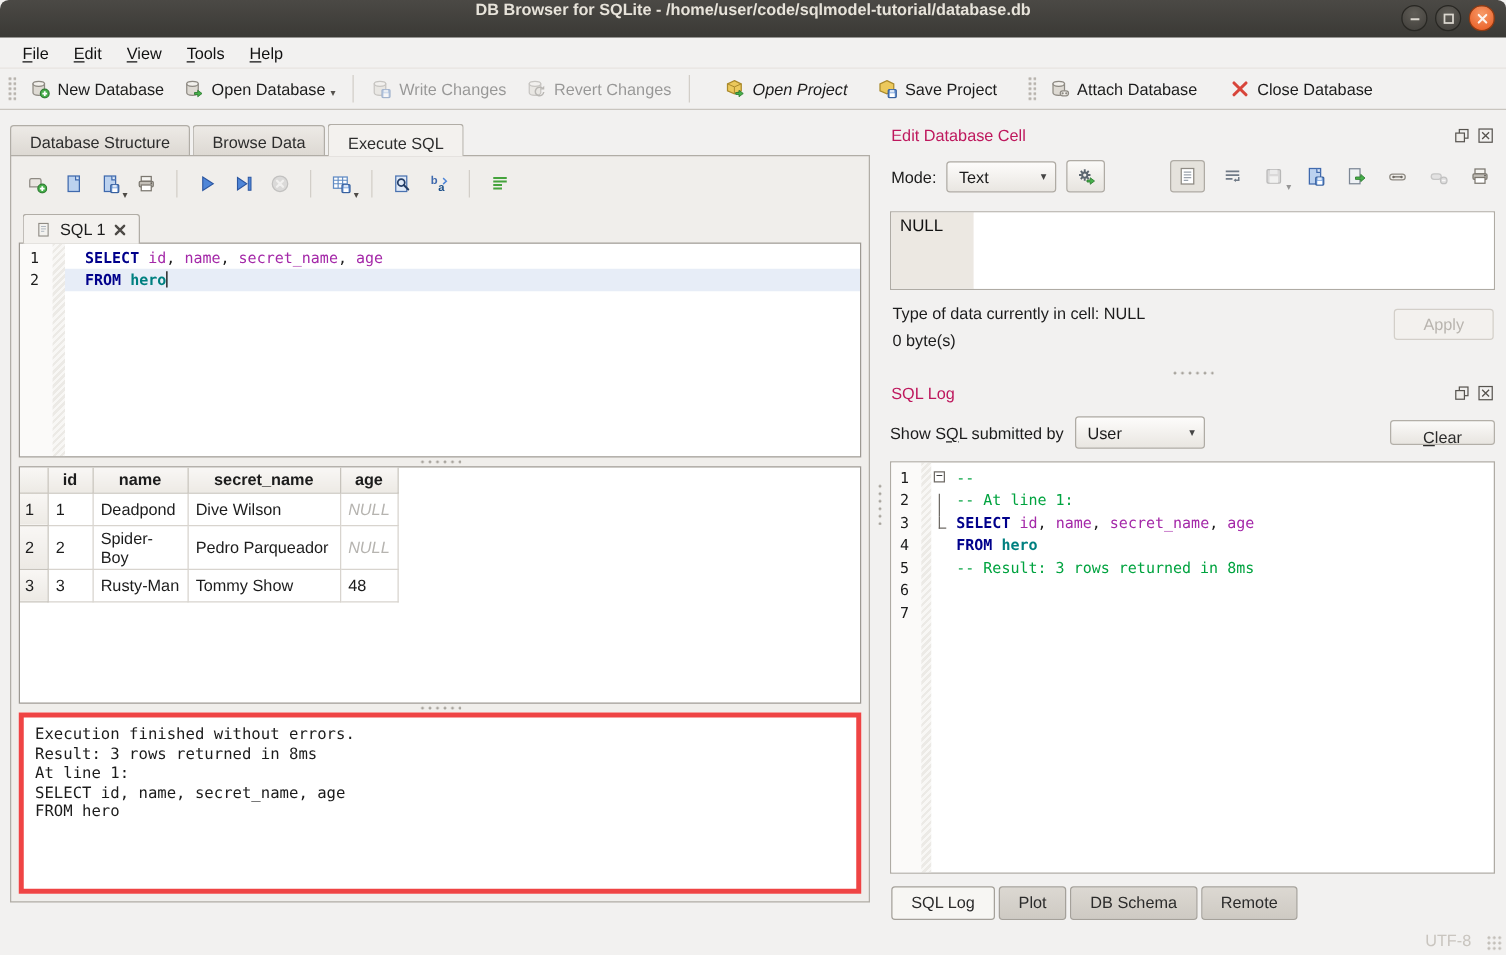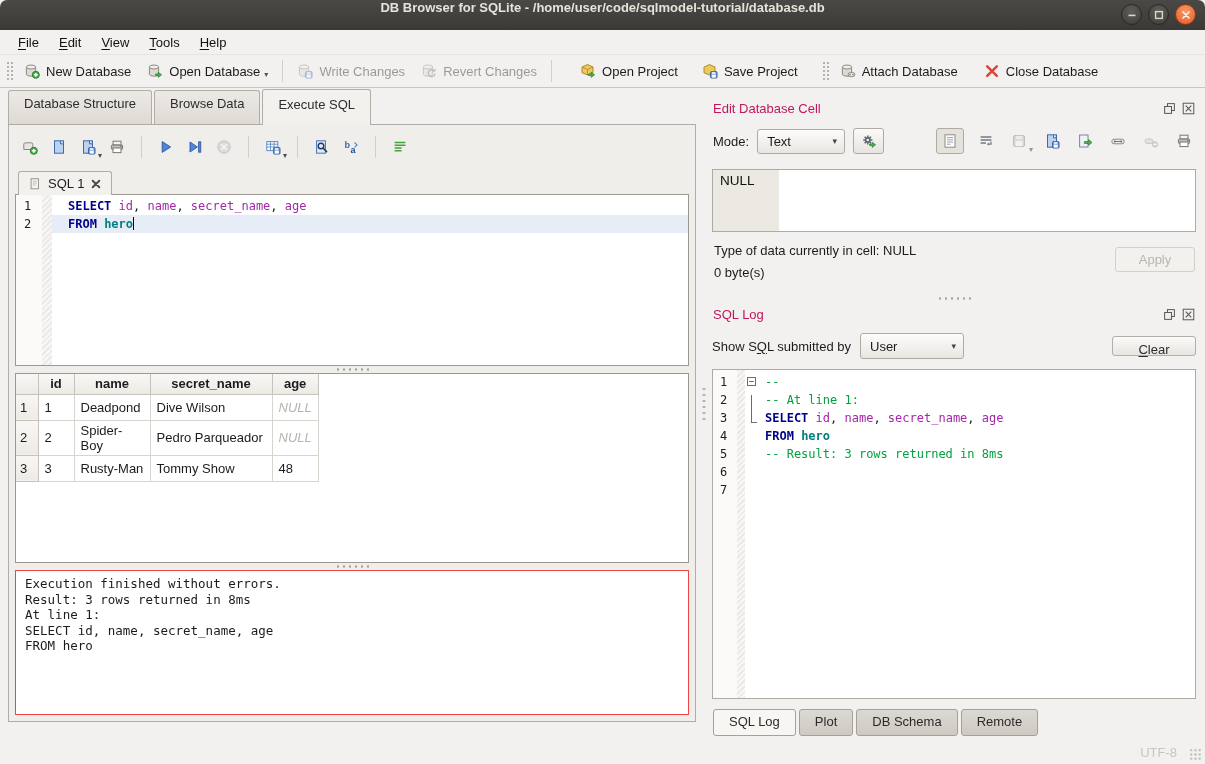--- a/index.html
+++ b/index.html
@@ -34,21 +34,21 @@
   
   .content { flex:1; display:flex; min-height:0; padding-top:8px; }
   .left-col { width:688px; flex:0 0 688px; margin-left:8px; display:flex; flex-direction:column; padding-bottom:18px; }
   .vsplitter { width:16px; flex:0 0 16px; position:relative; }
   .vsplitter::after { content:""; position:absolute; top:290px; left:50%; transform:translateX(-50%);
     width:3px; height:34px; background-image:radial-gradient(circle,#a7a39c 1px,transparent 1.3px); background-size:3px 6px; }
   .right-col { flex:1; margin-right:9px; display:flex; flex-direction:column; min-height:0; }
 
   
   .tabs-row { display:flex; height:28px; flex:0 0 28px; align-items:flex-end; position:relative; z-index:2; }
-  .mtab { padding:5px 15px 13px; background:linear-gradient(#edeae6,#ddd9d3); border:1px solid #b1ada6;
+  .mtab { padding:5px 15px 3px; background:linear-gradient(#edeae6,#ddd9d3); border:1px solid #b1ada6;
     border-bottom:none; border-radius:3px 3px 0 0; margin-right:2px; color:#2d2d2d; }
   .mtab.active { background:#f3f1ee; padding-top:7px; position:relative; top:1px; }
   .pane { flex:1; border:1px solid #b1ada6; background:#f0eeeb; display:flex; flex-direction:column;
     padding:6px; min-height:0; }
 
   
   .sqltb { display:flex; align-items:center; gap:7px; padding:5px 4px 9px; flex:0 0 auto; }
   .icon-btn { width:22px; height:20px; display:flex; align-items:center; justify-content:center; position:relative; }
   .icon-btn.disabled { opacity:.55; filter:grayscale(1); }
   .dd-caret { position:absolute; right:-3px; bottom:-3px; font-size:8px; color:#4e4b46; }
@@ -85,21 +85,21 @@
   .results table { border-collapse:collapse; font-size:13px; table-layout:fixed; }
   .results th { background:linear-gradient(#f9f7f5,#edeae5); border:1px solid #c7c3bc; border-top:none;
     font-weight:bold; padding:1px 5px; height:20px; }
   .results th:first-child { border-left:none; }
   .results td { border:1px solid #d8d4ce; padding:2px 6px; height:26px; background:#fff; }
   .results .rowhdr { background:linear-gradient(#f9f7f5,#edeae5); border:1px solid #c7c3bc; border-left:none;
     font-weight:normal; text-align:left; padding:2px 4px; }
   .results .null { color:#b6b4b0; font-style:italic; }
 
   
-  .msgbox { flex:1; border:1px solid #ef4444; background:#fff; padding:5px 9px;
+  .msgbox { flex:1; border:4px solid #ef4444; background:#fff; padding:5px 9px;
     font:12.5px/15.5px "DejaVu Sans Mono",monospace; white-space:pre; overflow:hidden; }
 
   
   .dock-hdr { display:flex; align-items:center; height:20px; flex:0 0 20px; margin:2px 1px 0; }
   .dock-title { flex:1; color:#be185d; }
   .dock-btn { width:13px; height:13px; margin-left:6px; display:inline-flex; }
 
   .mode-row { display:flex; align-items:center; gap:8px; margin:9px 1px 0; flex:0 0 28px; }
   .combo { display:flex; align-items:center; justify-content:space-between; border:1px solid #afaba4;
     border-radius:3px; background:linear-gradient(#fdfcfb,#e9e6e1); padding:3px 7px 3px 9px; height:25px; }
@@ -229,21 +229,21 @@
           <svg viewBox="0 0 16 16" width="100%" height="100%">
             <path d="M2.4 4v7.2c0 1.1 2.1 2 4.6 2s4.6-.9 4.6-2V4z" fill="#dedad3" stroke="#8e8a83"></path>
             <ellipse cx="7" cy="4" rx="4.6" ry="2" fill="#f2f0ec" stroke="#8e8a83"></ellipse>
             <path d="M14 10.6a3.4 3.4 0 1 1-1-2.8" fill="none" stroke="#6f6b64" stroke-width="1.2"></path>
             <path d="M14.4 5.6v3h-3z" fill="#6f6b64"></path>
           </svg>
         </span>
       <span>Revert Changes</span>
     </div>
     <div class="tb-sep"></div>
-    <div class="tb-btn" style="margin-left:14px;">
+    <div class="tb-btn" style="margin-left:14px;font-style:italic;">
       <span class="icon-16">
           <svg viewBox="0 0 16 16" width="100%" height="100%">
             <path d="M7.5 1.5l5.5 2.6v5.6L7.5 12 2 9.7V4.1z" fill="#ecc95c" stroke="#ab8a2b"></path>
             <path d="M2 4.1l5.5 2.4L13 4.1M7.5 6.5V12" fill="none" stroke="#ab8a2b" stroke-width="0.8"></path>
             <path d="M8.6 11h2.6V9.2l3.4 2.6-3.4 2.6v-1.8H8.6z" fill="#46b04a" stroke="#2f7d33" stroke-width="0.7"></path>
           </svg>
         </span>
       <span>Open Project</span>
     </div>
     <div class="tb-btn" style="margin-left:8px;">

